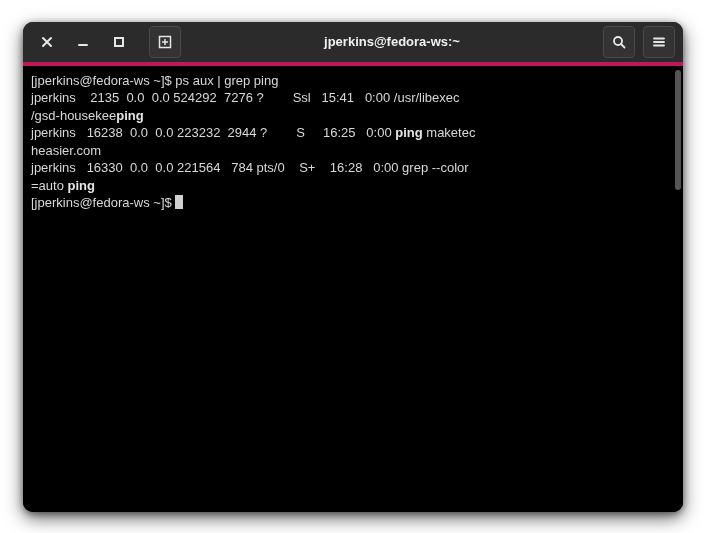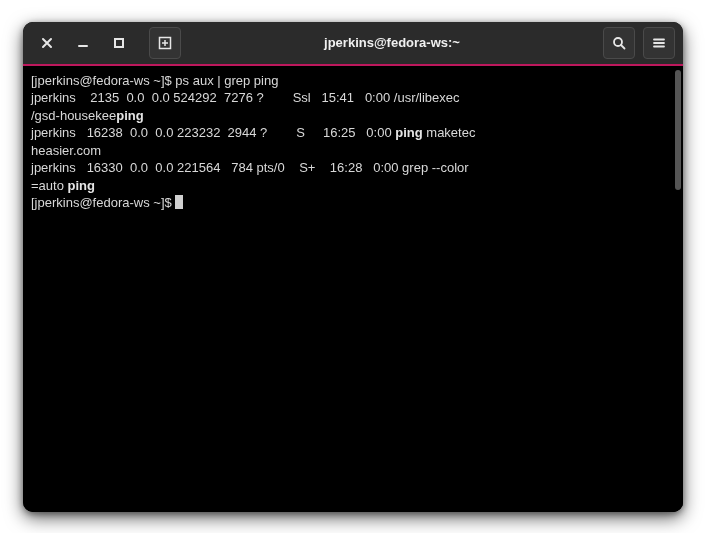--- a/index.html
+++ b/index.html
@@ -22,21 +22,21 @@
       flex-direction: column;
       overflow: hidden;
     }
     .titlebar {
       height: 44px;
       background: #2b2b2b;
       display: flex;
       align-items: center;
       padding: 0 8px;
       gap: 4px;
-      border-bottom: 2px solid #be185d;
+      border-bottom: 4px solid #be185d;
     }
     .tb-btn {
       width: 32px;
       height: 32px;
       display: flex;
       align-items: center;
       justify-content: center;
       color: #e6e6e6;
       border-radius: 4px;
       cursor: pointer;

